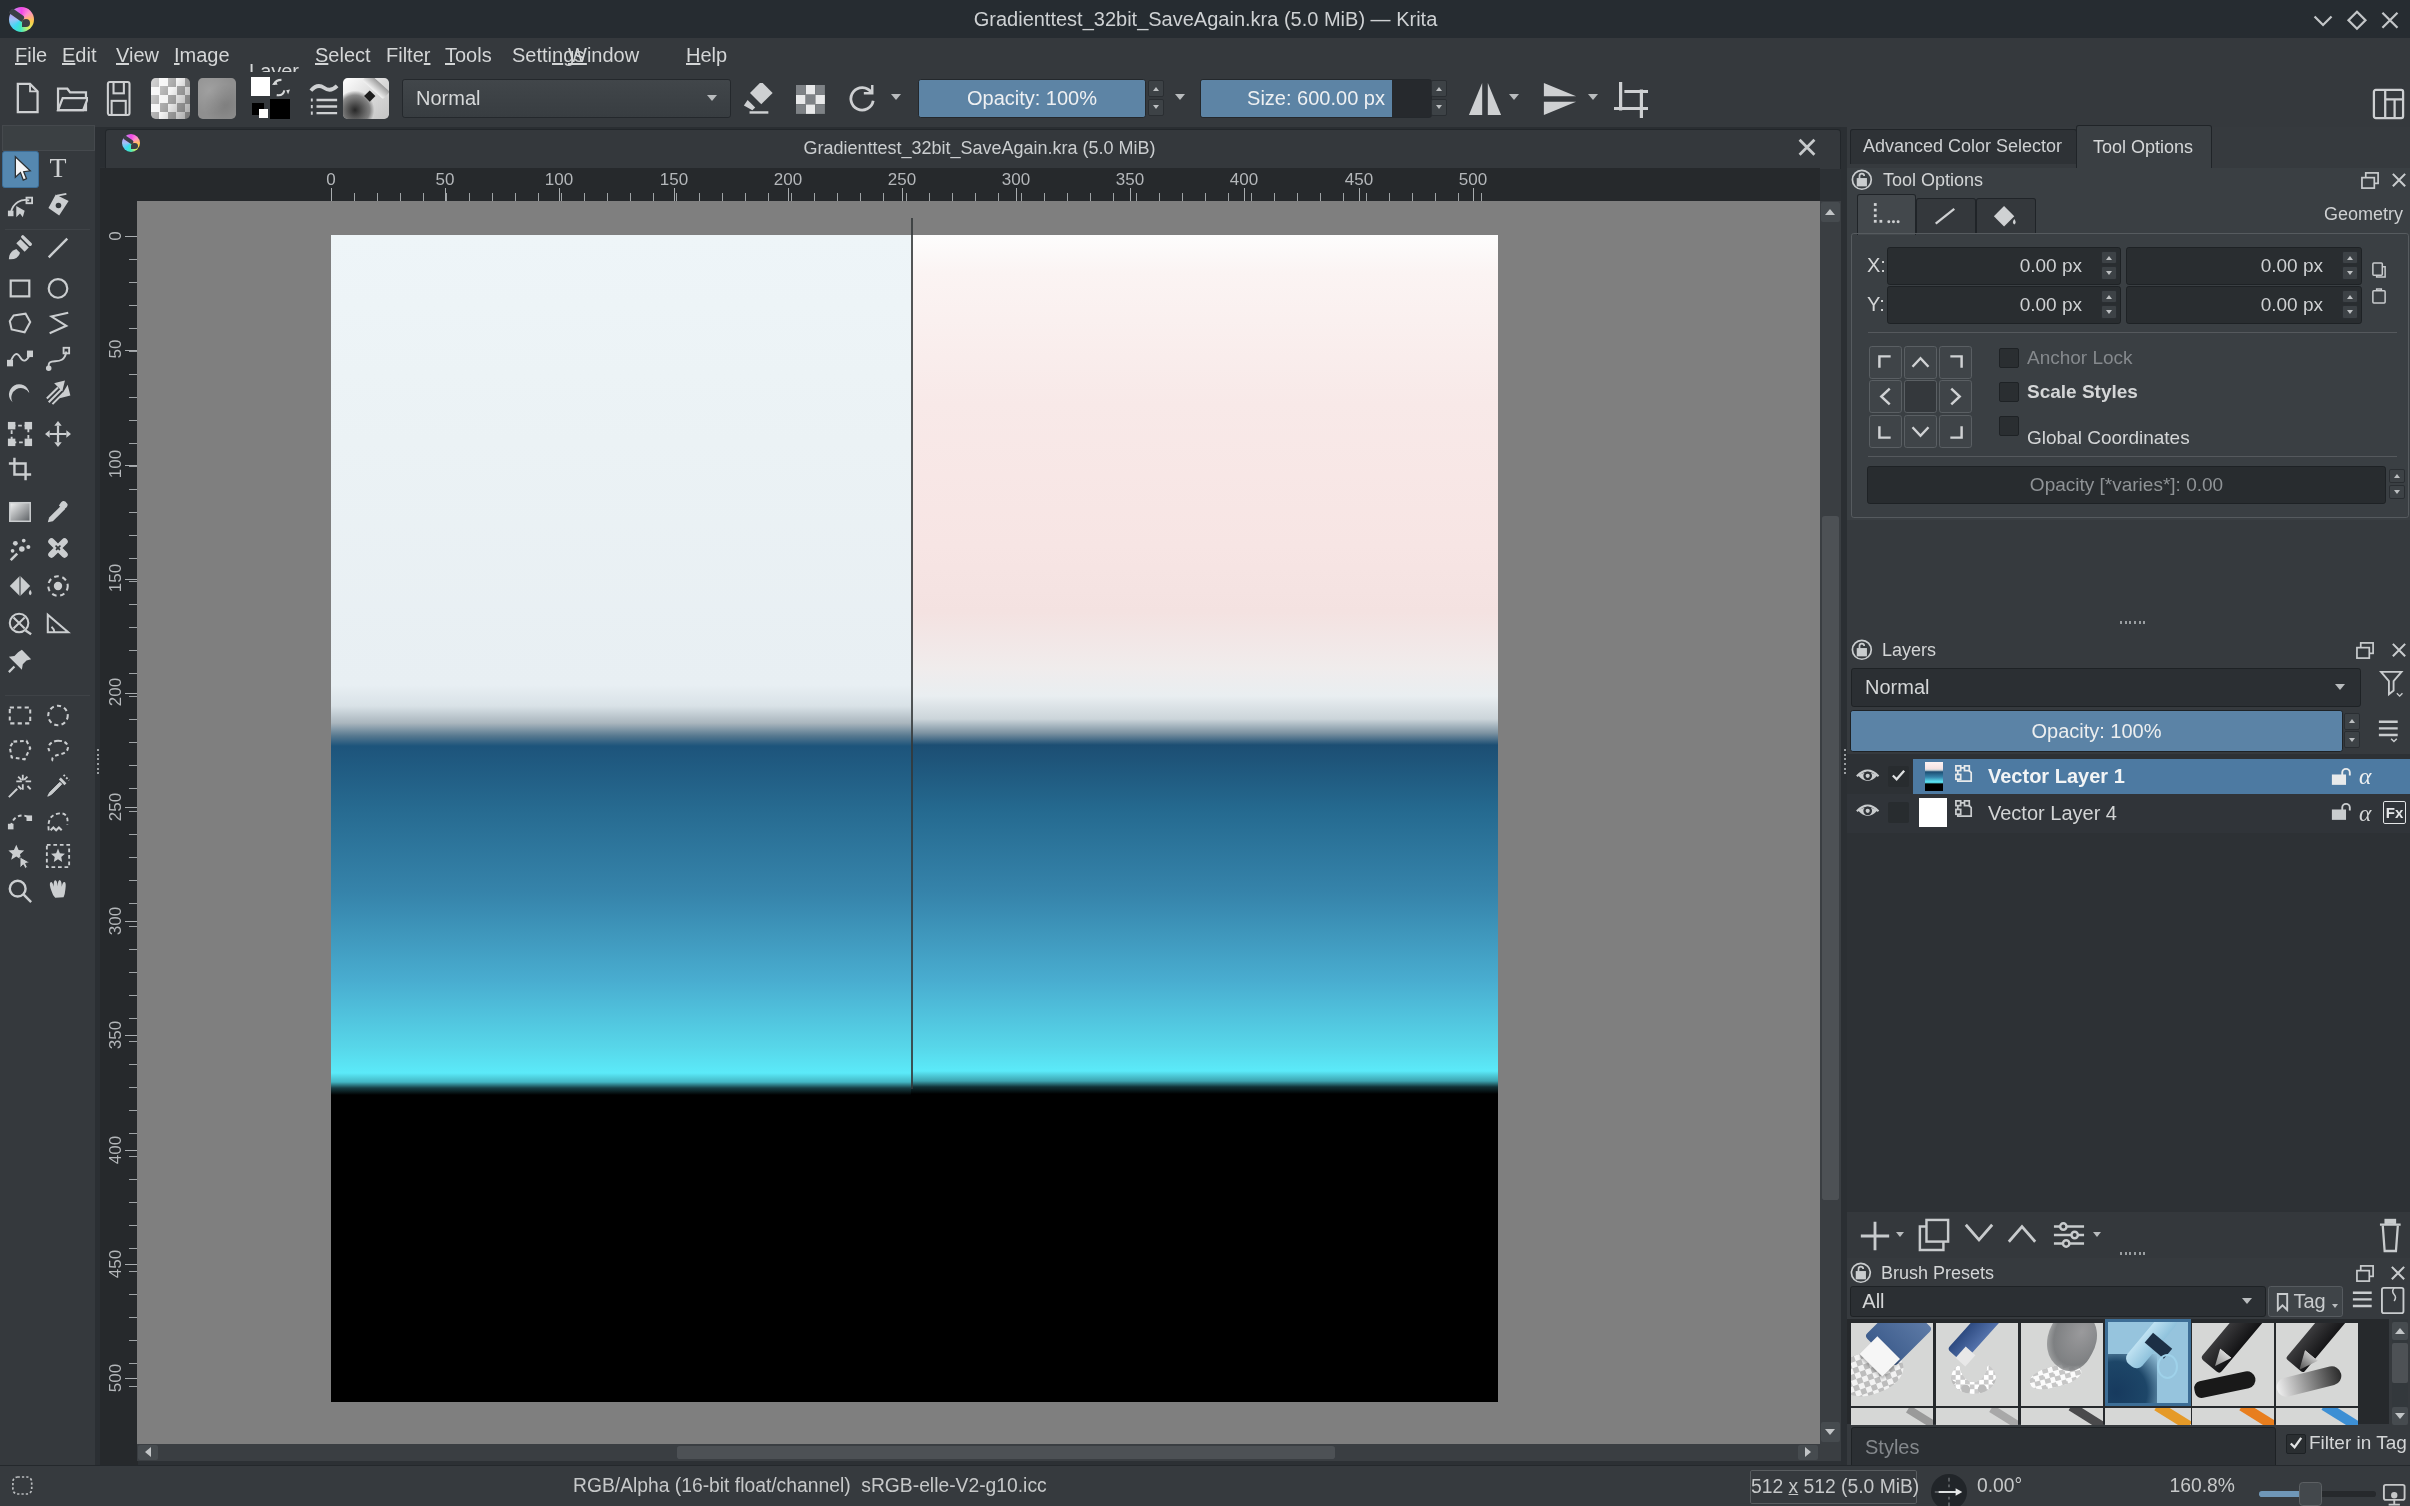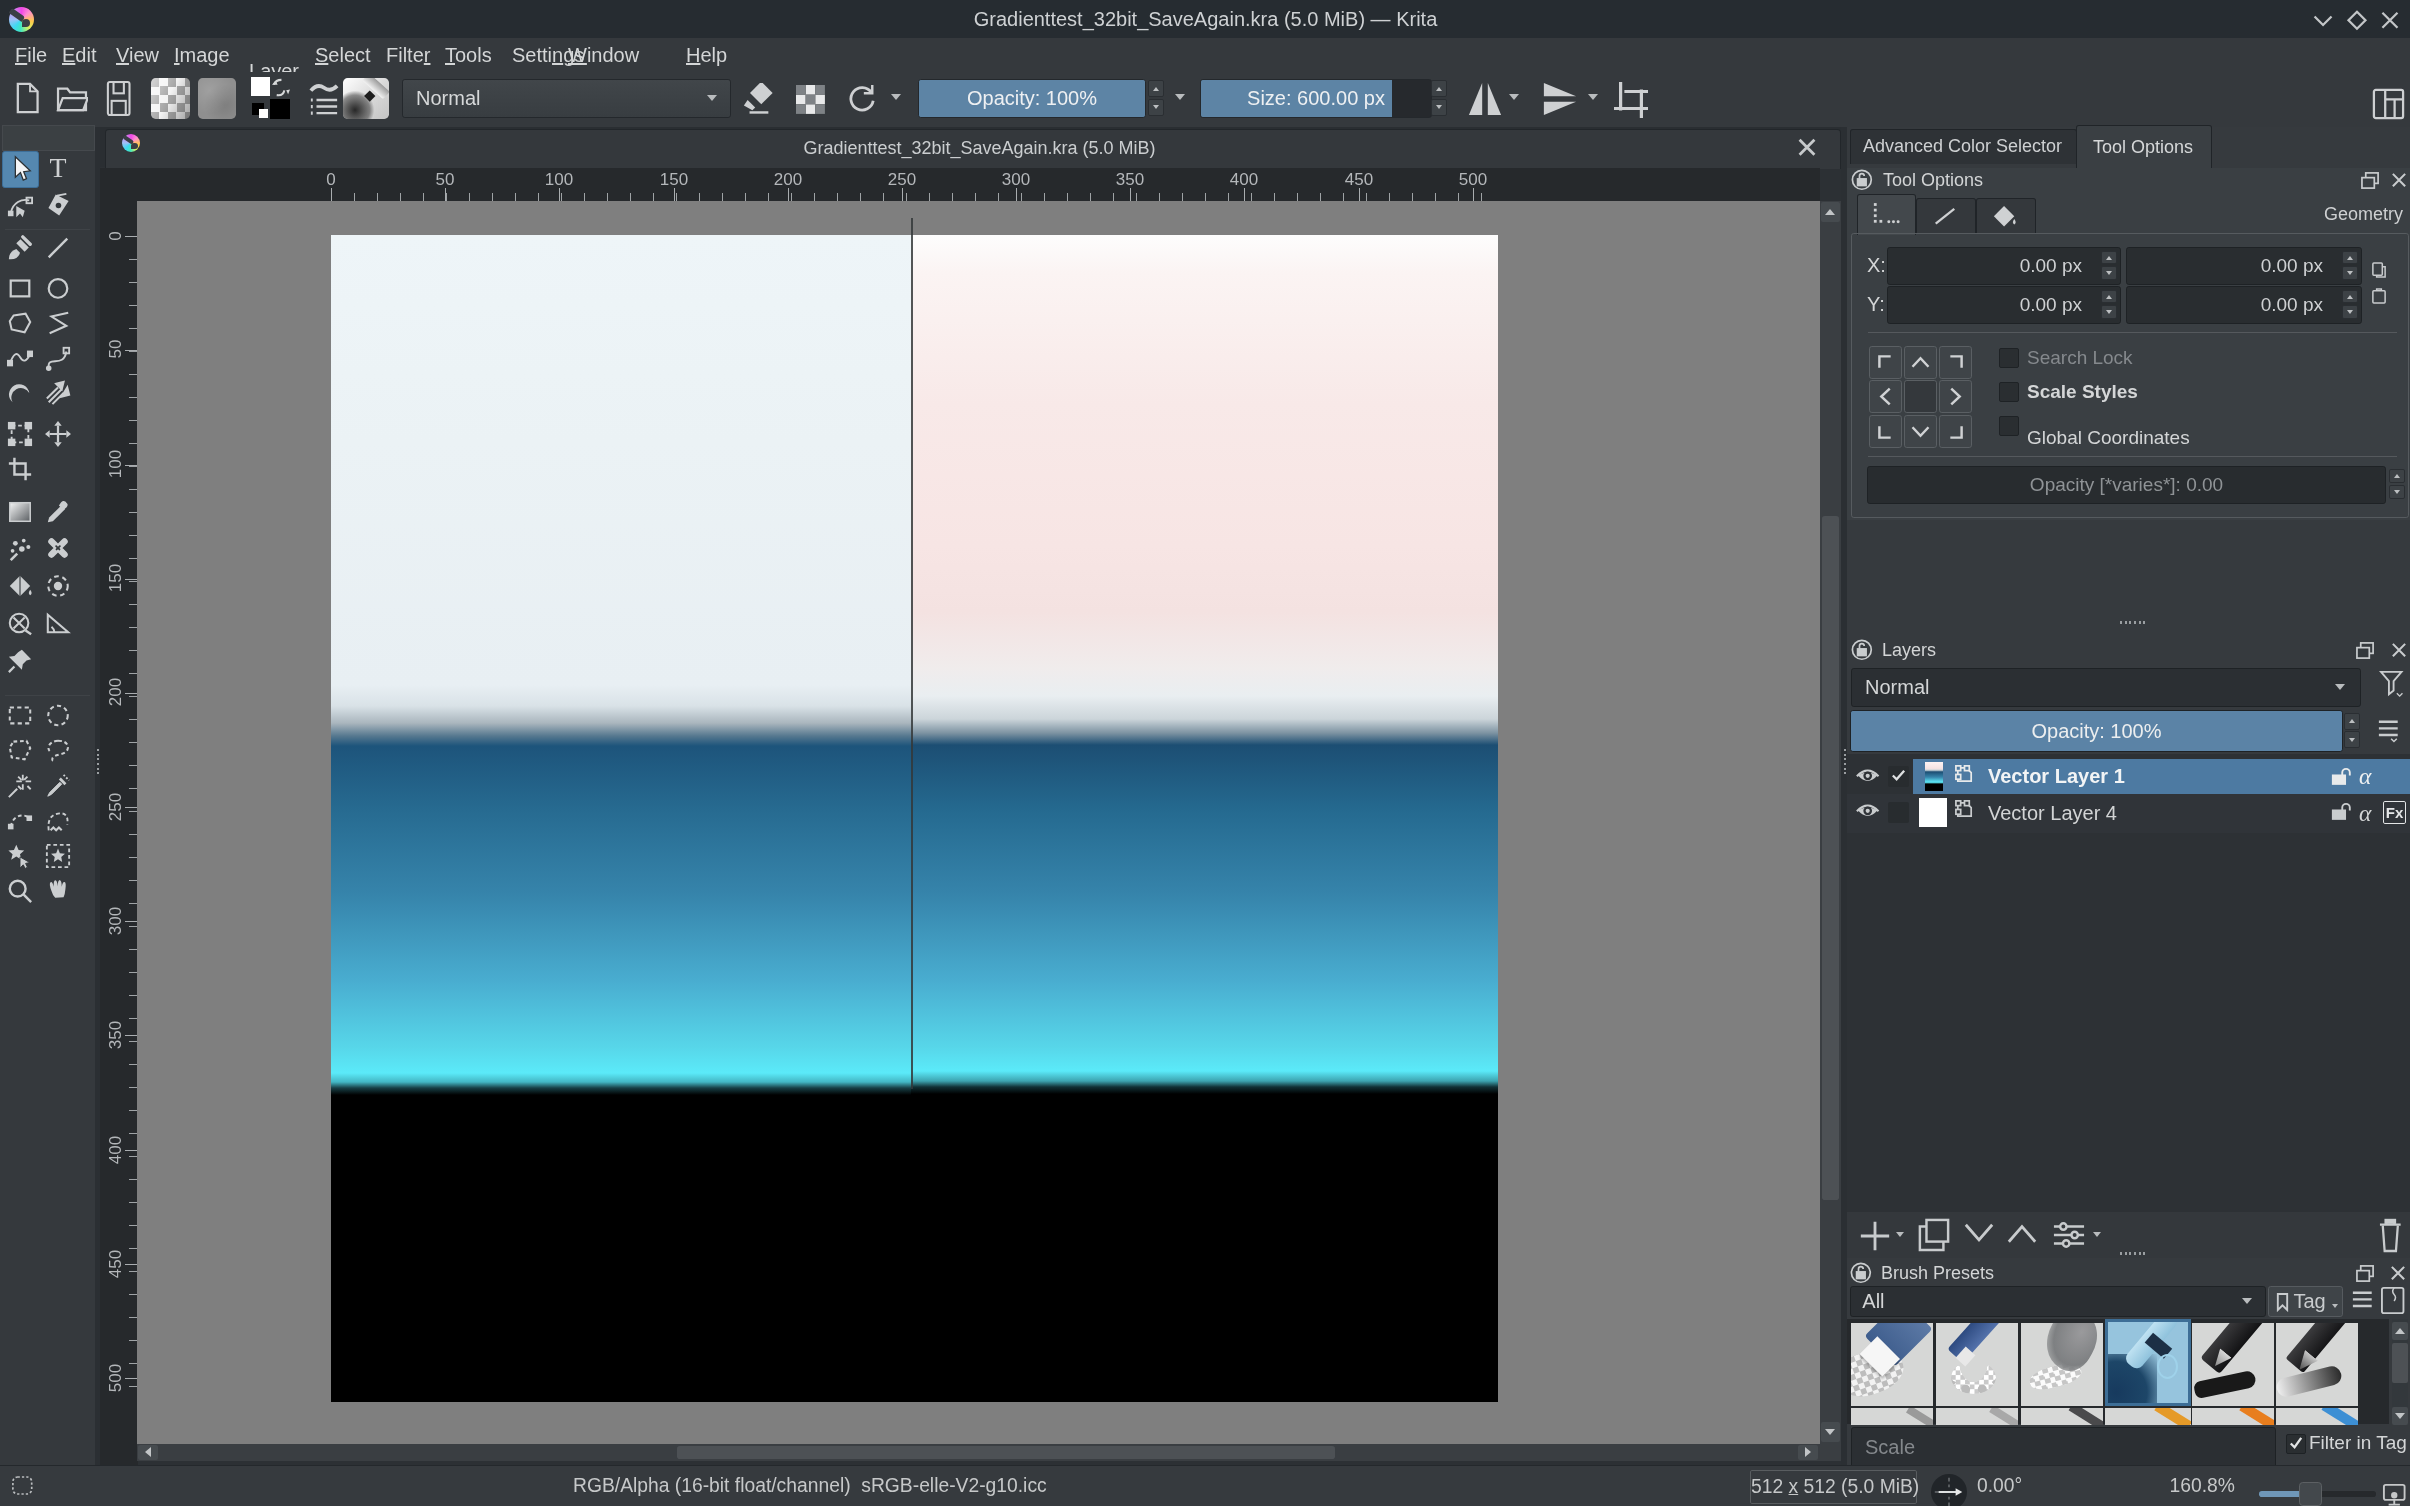--- a/index.html
+++ b/index.html
@@ -584,21 +584,21 @@
         </svg>
       </div>
   <div class="ab" style="left:1939px;top:415px;">
         <svg width="31" height="31" viewBox="0 0 33 33" fill="none" stroke="#d0d2d4" stroke-width="2.6">
           <path d="M11 23 H23 V11"></path>
         </svg>
       </div>
 </div>
 
 <div class="cb" style="left:1999px;top:348px;"></div>
-    <div class="a txt" style="left:2027px;top:348px;line-height:19px;color:#85898d;font-size:19px;">Search Lock</div>
+    <div class="a txt" style="left:2027px;top:348px;line-height:19px;color:#85898d;font-size:19px;">Anchor Lock</div>
 <div class="cb" style="left:1999px;top:382px;"></div>
     <div class="a txt" style="left:2027px;top:382px;line-height:19px;font-size:19px;font-weight:bold;">Scale Styles</div>
 <div class="cb" style="left:1999px;top:416px;"></div>
     <div class="a txt" style="left:2027px;top:416px;line-height:19px;font-size:19px;margin-top:12px;">Global Coordinates</div>
 <div class="a" style="left:1868px;top:456px;width:529px;height:0.9px;background:#55595d;"></div>
 
 <div class="a" style="left:1867px;top:466px;width:517px;height:36px;background:#282c2f;border:0.9px solid #1e2225;border-radius:2.8px;">
   <div class="txt" style="position:absolute;width:100%;text-align:center;line-height:35px;color:#8f9396;font-size:19px;">Opacity [*varies*]: 0.00</div>
 </div>
 <div class="spin" style="left:2389px;top:469px;height:30px;">
@@ -809,21 +809,21 @@
       </div>
 </div>
 
 <div class="a" style="left:2392px;top:1319px;width:16px;height:105px;background:#33383c;">
   <div class="sbtn u" style="left:0px;top:2.8px;width:16px;height:18px;"></div>
   <div class="a" style="left:0px;top:23.5px;width:16px;height:40px;background:#4d5155;border-radius:1.9px;"></div>
   <div class="sbtn d" style="left:0px;top:88px;width:16px;height:18px;"></div>
 </div>
 
 <div class="a" style="left:1851px;top:1427px;width:423px;height:39px;background:#2b2f33;border:0.9px solid #1e2225;border-radius:2.8px;">
-  <div class="txt" style="position:absolute;left:13px;top:0;line-height:38px;color:#84888c;">Scale</div>
+  <div class="txt" style="position:absolute;left:13px;top:0;line-height:38px;color:#84888c;">Styles</div>
 </div>
 <div class="cb" style="left:2286px;top:1434px;"></div>
 <svg class="a" style="left:2287px;top:1434px;" width="18" height="18" viewBox="0 0 19 19" fill="none" stroke="#e2e4e5" stroke-width="2.4">
       <path d="M4 10 L8 14 L15 4"></path>
     </svg>
 <div class="a txt" style="left:2309px;top:1434px;line-height:18px;font-size:19px;">Filter in Tag</div>
 </div>
 
 <div class="a" style="left:0;top:1465px;width:2411px;height:41px;background:#363a3e;border-top:0.9px solid #24282c;" id="statusbar"></div>
 <div class="a" id="statusitems">

